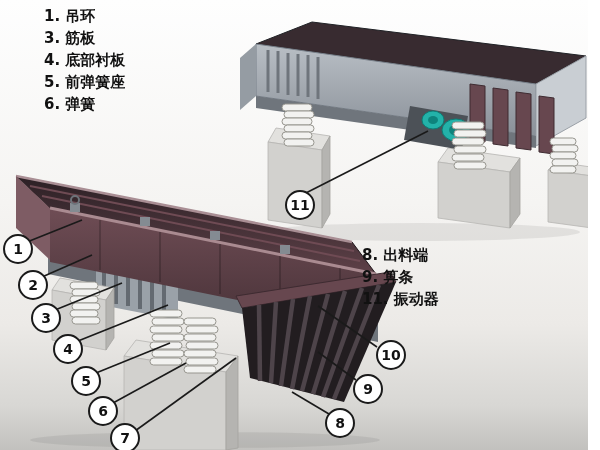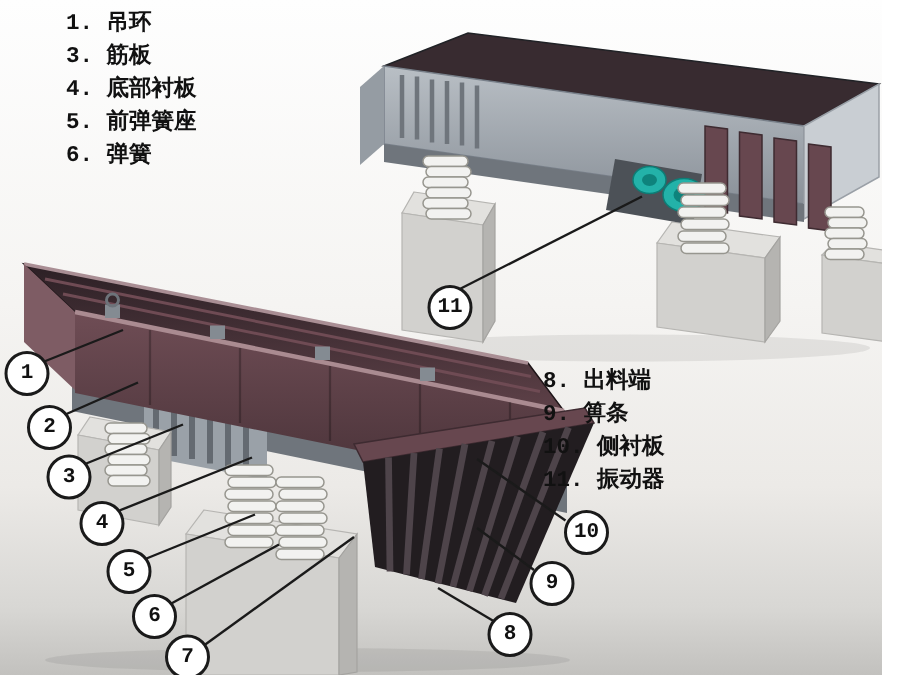--- a/index.html
+++ b/index.html
@@ -1,18 +1,18 @@
 <!DOCTYPE html>
 <html style="--text: #111111; --callout-border: #1a1a1a; --trough-maroon: #67474f; --trough-dark: #382b30; --metal-gray: #a7adb4; --metal-dark: #6f757c; --concrete: #d2d1ce; --spring-white: #f2f2f0; --vibrator-teal: #23b2a9; --grate-dark: #221d20; --grate-bar: #4e444a;"><head>
 <meta charset="utf-8">
 <style>
   html,body{margin:0;padding:0;}
   body{font-family:"DejaVu Sans","Liberation Sans",sans-serif;background:#ffffff;}
   .stage{position:relative;width:588px;height:450px;overflow:hidden;
-    background:linear-gradient(180deg,#fefefe 0%,#f5f4f2 45%,#eceae7 72%,#d8d7d4 90%,#c2c1be 100%);font-family:Liberation Mono, monospace;}
+    background:linear-gradient(180deg,#fefefe 0%,#f5f4f2 45%,#eceae7 72%,#d8d7d4 90%,#c2c1be 100%);}
   .scene{position:absolute;left:0;top:0;}
   .legend{position:absolute;list-style:none;margin:0;padding:0;}
   .legend li{font-size:15px;font-weight:700;color:var(--text,#111);line-height:22px;white-space:nowrap;}
   .legend-left{left:44px;top:5px;}
   .legend-right{left:362px;top:244px;}
   .callout{position:absolute;width:26px;height:26px;background:#ffffff;
     border:2.5px solid var(--callout-border,#1a1a1a);border-radius:50%;
     display:flex;align-items:center;justify-content:center;
     font-size:14px;font-weight:700;color:var(--text,#111);}
   .leader{stroke:var(--callout-border,#1a1a1a);stroke-width:1.6;}
@@ -236,21 +236,20 @@
   <ul class="legend legend-left">
     <li>1. 吊环</li>
     <li>3. 筋板</li>
     <li>4. 底部衬板</li>
     <li>5. 前弹簧座</li>
     <li>6. 弹簧</li>
   </ul>
   <ul class="legend legend-right">
     <li>8. 出料端</li>
     <li>9. 箅条</li>
-    <li>10. 侧衬板</li>
     <li>11. 振动器</li>
   </ul>
 
   <div class="callout" style="left:3px;top:234px">1</div>
   <div class="callout" style="left:18px;top:270px">2</div>
   <div class="callout" style="left:31px;top:303px">3</div>
   <div class="callout" style="left:53px;top:334px">4</div>
   <div class="callout" style="left:71px;top:366px">5</div>
   <div class="callout" style="left:88px;top:396px">6</div>
   <div class="callout" style="left:110px;top:423px">7</div>

